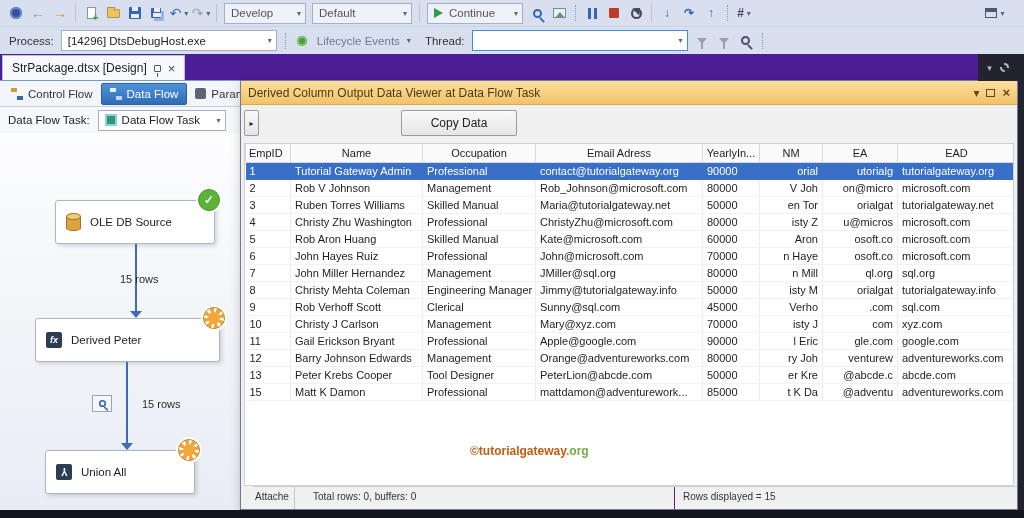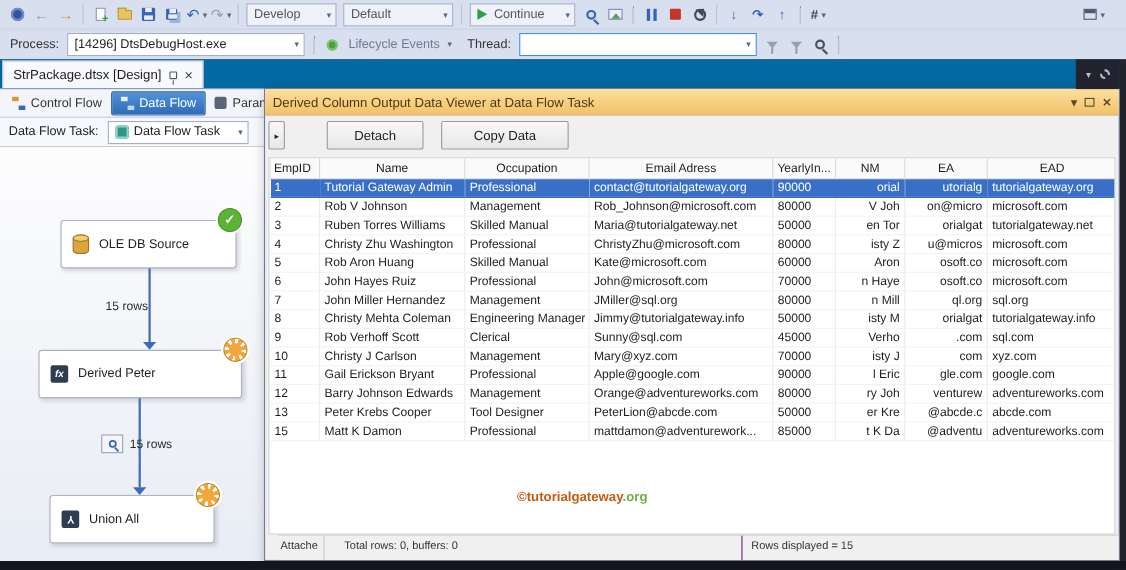--- a/index.html
+++ b/index.html
@@ -46,21 +46,21 @@
   .i-window { width:12px; height:10px; border:1px solid #4f586e; position:relative; }
   .i-window::before { content:""; position:absolute; left:0; top:0; right:0; height:3px; background:#4f586e; }
   .i-gear { width:9px; height:9px; border:2px dashed #b8bcc8; border-radius:50%; }
   .i-green { width:10px; height:10px; border-radius:50%; background:#4a9e3c; box-shadow:inset 0 0 0 2px #7fc46f; }
   .step { color:#3565b8; font-size:12px; font-weight:bold; }
   .hexbtn { font-size:12px; font-weight:bold; color:#44485a; }
   .muted { color:#707a90; }
   .spacer { flex:1; }
 
   
-  .tabstrip { position:absolute; left:0; top:54px; width:1018px; height:27px; background:#0369a1; border-bottom:1px solid #7d9cc8; display:flex; align-items:flex-end; padding-left:2px; }
+  .tabstrip { position:absolute; left:0; top:54px; width:1018px; height:27px; background:#4c1d95; border-bottom:1px solid #7d9cc8; display:flex; align-items:flex-end; padding-left:2px; }
   .doc-tab { display:inline-flex; align-items:center; gap:7px; background:#f8f9fc; border:1px solid #b8c2d8; border-bottom:none; height:25px; padding:0 9px; font-size:12px; color:#1e1e1e; }
   .i-pin { width:7px; height:7px; border:1px solid #556; border-radius:1px; position:relative; }
   .i-pin::after { content:""; position:absolute; left:2px; top:7px; width:1px; height:4px; background:#556; }
   .tabclose { font-size:13px; color:#444; line-height:1; }
 
   
   .dtabs { position:absolute; left:0; top:81px; width:1018px; height:26px; background:#f3f5fa; border-bottom:1px solid #c8d0e0; display:flex; align-items:center; padding-left:3px; font-size:11.5px; color:#333; }
   .dtab { display:flex; align-items:center; gap:5px; height:22px; padding:0 8px; border-radius:2px; }
   .dtab.active { background:linear-gradient(#4f93dd,#2f6cb5); color:#fff; border:1px solid #2a5f9e; }
   .i-flow { width:12px; height:12px; position:relative; }
@@ -81,21 +81,21 @@
   .badge.run { background-color:#f2a73d; background-image:repeating-conic-gradient(#ffffff 0deg 18deg, #f2a73d 18deg 45deg); border:1px solid #c8851f; position:absolute; }
   .badge.run::after { content:""; position:absolute; inset:4px; border-radius:50%; background:#f2a73d; }
   .i-db { width:15px; height:17px; background:#dca43e; border:1px solid #9c7424; border-radius:7px/3px; position:relative; }
   .i-db::before { content:""; position:absolute; left:-1px; top:-2px; width:13px; height:5px; background:#f2cd74; border:1px solid #9c7424; border-radius:50%; }
   .i-fx { width:16px; height:16px; background:#2e3d52; border-radius:2px; display:flex; align-items:center; justify-content:center; }
   .i-fx::after { content:"fx"; color:#fff; font-style:italic; font-weight:bold; font-size:9px; }
   .i-union { width:16px; height:16px; background:#2e3d52; border-radius:2px; text-align:center; }
   .i-union::after { content:"Y"; color:#fff; font-weight:bold; font-size:10px; display:inline-block; transform:rotate(180deg); line-height:15px; }
   .edge-line { position:absolute; width:2px; background:#3c6cb8; }
   .edge-head { position:absolute; width:0; height:0; border-left:6px solid transparent; border-right:6px solid transparent; border-top:7px solid #3c6cb8; }
-  .edge-label { position:absolute; font-size:11px; color:#2b2b2b; }
+  .edge-label { position:absolute; font-size:11px; color:#2b2b2b;margin-left:24px; }
   .viewer-btn { position:absolute; width:20px; height:17px; background:#f4f6fa; border:1px solid #9aa2b4; display:flex; align-items:center; justify-content:center; }
 
   
   .dialog { position:absolute; left:240px; top:80px; width:778px; height:430px; background:#f0f0f0; border:1px solid #6e7b94; box-shadow:4px 5px 12px rgba(0,0,0,0.4); }
   .dlg-title { position:absolute; left:0; top:0; right:0; height:24px; background:linear-gradient(#fcdf9e,#f2c269); border-bottom:1px solid #d8a84c; display:flex; align-items:center; padding:0 7px; font-size:12px; color:#4a3a14; }
   .dlg-title .btns { margin-left:auto; display:flex; align-items:center; gap:7px; color:#5a4a20; }
   .tbox { width:9px; height:8px; border:1px solid #5a4a20; }
   .dlg-x { font-size:13px; font-weight:bold; }
   .dlg-btn { position:absolute; top:29px; height:26px; background:linear-gradient(#f9f9f9,#e6e6e6); border:1px solid #9a9a9a; border-radius:2px; font-size:12px; color:#222; display:flex; align-items:center; justify-content:center; }
   .grid-wrap { position:absolute; left:3px; right:3px; top:62px; bottom:23px; background:#fff; border:1px solid #d0d0d0; overflow:hidden; }
@@ -293,23 +293,20 @@
       <span>Derived Column Output Data Viewer at Data Flow Task</span>
       <span class="btns">
         <span>▾</span>
         <span class="tbox"></span>
         <span class="dlg-x">×</span>
       </span>
     </div>
     <div class="dlg-btn" style="left:3px; width:15px; font-size:8px">
         <span>▸</span>
       </div>
-    <div class="dlg-btn" style="left:56px; width:88px">
-        <span>Detach</span>
-      </div>
     <div class="dlg-btn" style="left:160px; width:116px">
         <span>Copy Data</span>
       </div>
 
     <div class="grid-wrap">
       <table class="grid">
         <thead>
             <tr>
               <th class="col0">EmpID</th>
               <th class="col1">Name</th>

